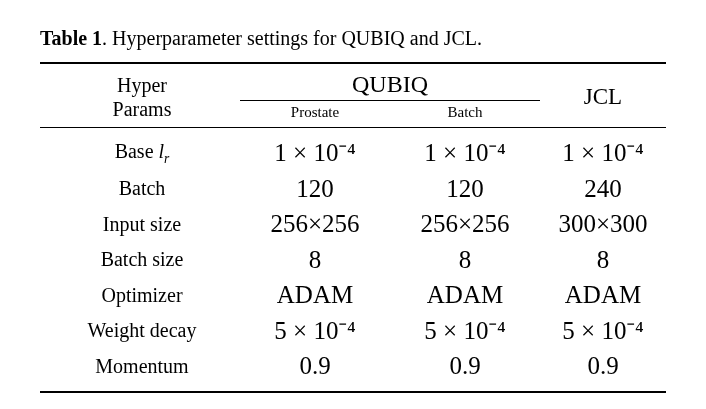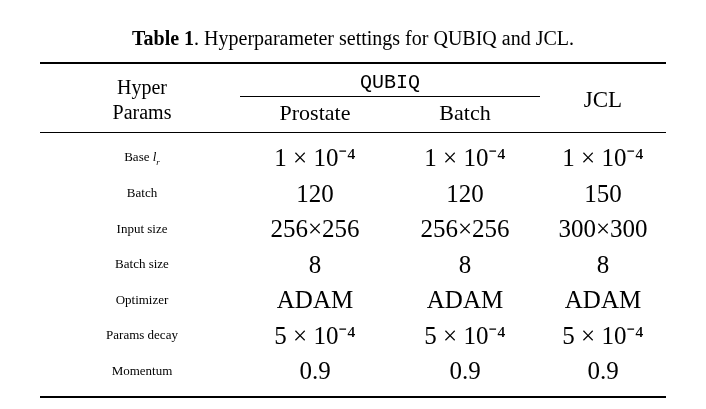--- a/index.html
+++ b/index.html
@@ -16,21 +16,21 @@
   }
   #page {
     position: relative;
     width: 706px;
     height: 409px;
     box-sizing: border-box;
     padding: 26px 40px 0 40px;
   }
   .caption {
     font-size: 20px;
-    text-align: center;
+    text-align: left;
     line-height: 1.2;
     margin-bottom: 12px;
     white-space: nowrap;
   }
   .caption .cap-label {
     font-weight: bold;
   }
   table.tbl {
     border-collapse: collapse;
     width: 626px;
@@ -72,43 +72,42 @@
   .hdr-params {
     text-align: left;
     font-weight: bold;
     font-size: 20px;
     line-height: 1.22;
     padding-left: 4px !important;
     white-space: pre-line;
   }
   .hdr-group {
     font-weight: bold;
-    font-size: 20px;
+    font-size: 24px;
     padding-bottom: 2px !important;
-    font-family: Liberation Mono, monospace;
   }
   .hdr-group-underline {
     border-bottom: 1.2px solid #000;
   }
   .hdr-jcl {
     font-weight: bold;
     font-size: 23px;
   }
   .hdr-sub {
     font-weight: bold;
-    font-size: 22px;
+    font-size: 15px;
     padding-top: 3px !important;
     padding-bottom: 2px !important;
   }
 
   
   .row-label {
     text-align: left;
     padding-left: 4px !important;
-    font-size: 13px;
+    font-size: 20px;
     line-height: 1.42;
     white-space: nowrap;
   }
   .cell {
     font-size: 25px;
     line-height: 1.42;
     white-space: nowrap;
   }
   .math-i {
     font-style: italic;
@@ -172,21 +171,21 @@
         <td class="row-label"><span>Base </span><span class="math-i">l</span><sub>r</sub></td>
         <td class="cell">1 × 10⁻⁴</td>
         <td class="cell">1 × 10⁻⁴</td>
         <td class="cell">1 × 10⁻⁴</td>
       </tr>
 
       <tr>
         <td class="row-label">Batch</td>
         <td class="cell">120</td>
         <td class="cell">120</td>
-        <td class="cell">150</td>
+        <td class="cell">240</td>
       </tr>
 
       <tr>
         <td class="row-label">Input size</td>
         <td class="cell">256×256</td>
         <td class="cell">256×256</td>
         <td class="cell">300×300</td>
       </tr>
 
       <tr>
@@ -197,21 +196,21 @@
       </tr>
 
       <tr>
         <td class="row-label">Optimizer</td>
         <td class="cell">ADAM</td>
         <td class="cell">ADAM</td>
         <td class="cell">ADAM</td>
       </tr>
 
       <tr>
-        <td class="row-label">Params decay</td>
+        <td class="row-label">Weight decay</td>
         <td class="cell">5 × 10⁻⁴</td>
         <td class="cell">5 × 10⁻⁴</td>
         <td class="cell">5 × 10⁻⁴</td>
       </tr>
 
       <tr>
         <td class="row-label">Momentum</td>
         <td class="cell">0.9</td>
         <td class="cell">0.9</td>
         <td class="cell">0.9</td>

